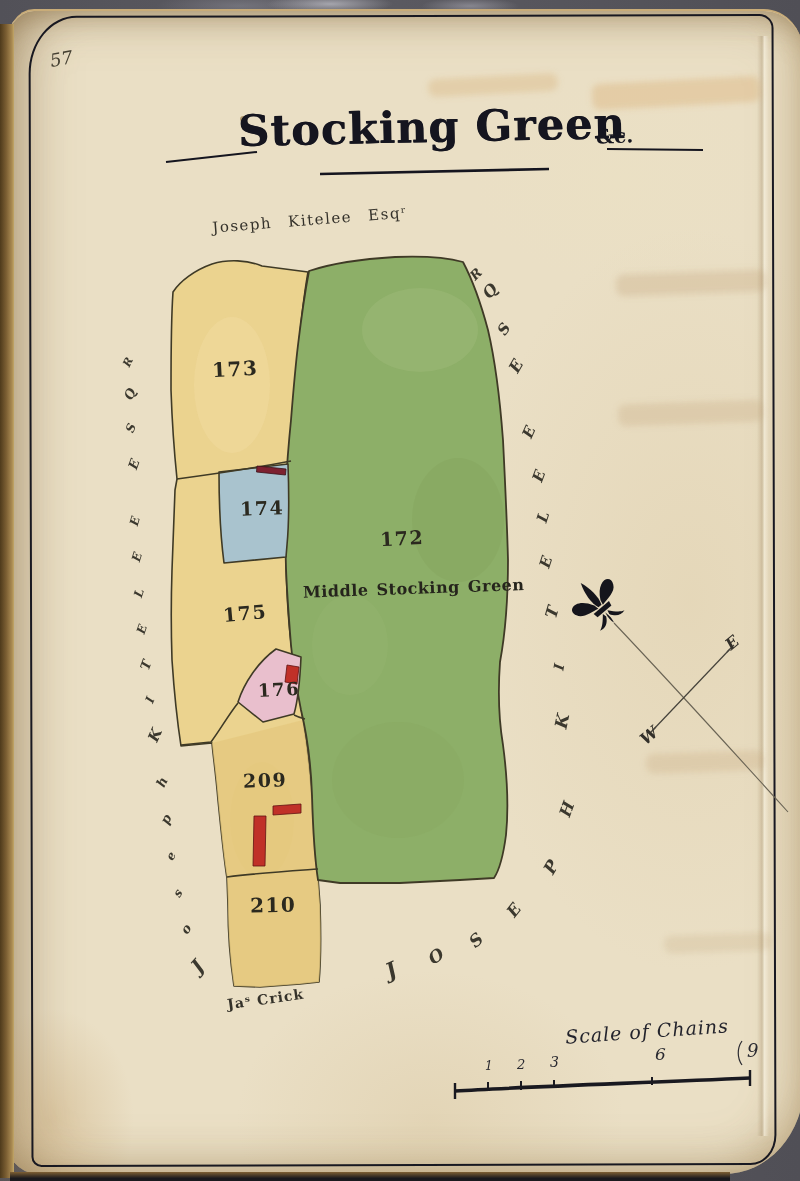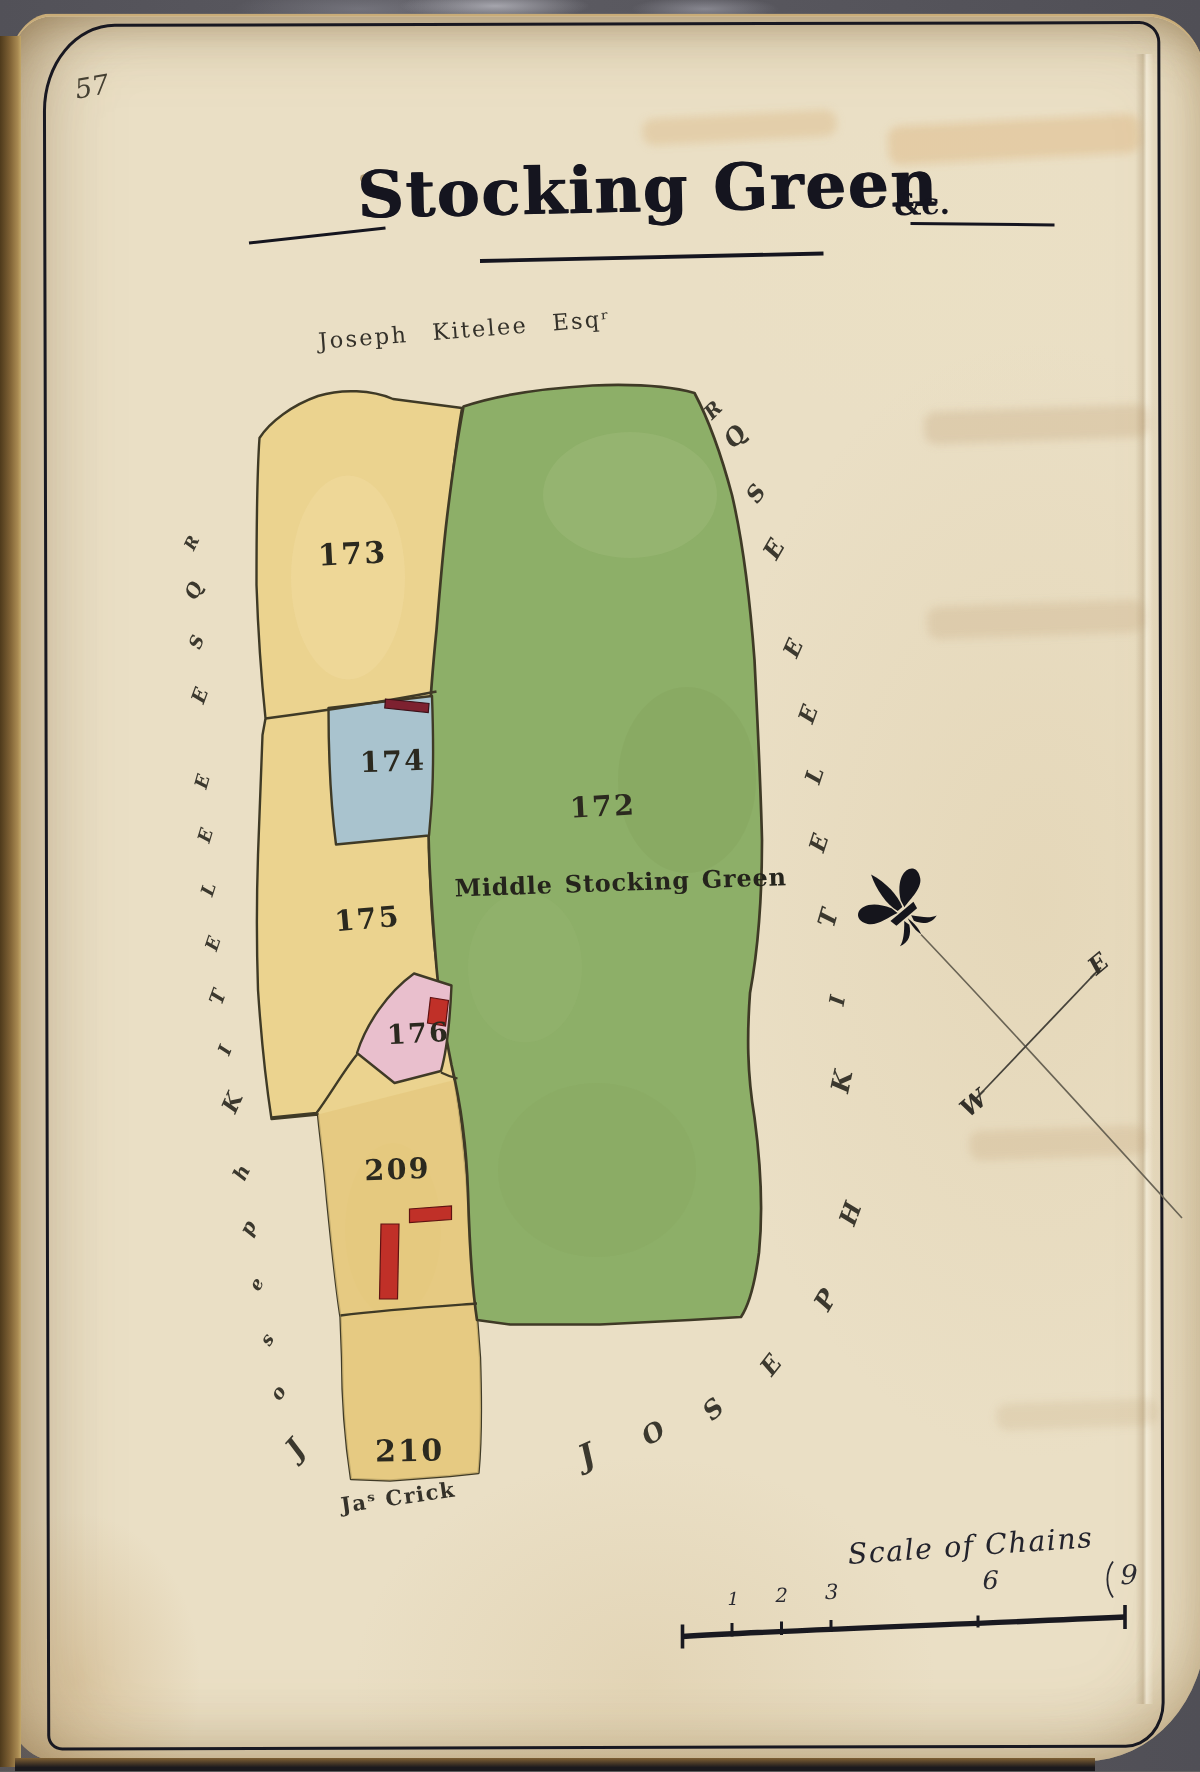--- a/index.html
+++ b/index.html
@@ -43,21 +43,21 @@
     transform:rotate(-1.2deg);display:inline-block;text-shadow:.6px 0 #15151f;}
   .title-suffix{position:absolute;left:596px;top:124px;font-size:20px;font-weight:700;color:#15151f;transform:rotate(-2deg);}
   .owner-top{left:212px;top:211px;font-size:15px;letter-spacing:1.5px;word-spacing:10px;
     color:#34312a;transform:rotate(-4.5deg);}
   .num-lbl{font-weight:700;letter-spacing:1.5px;color:#2b291f;}
   .n173{left:212px;top:357px;font-size:20px;transform:rotate(-3deg);}
   .n174{left:240px;top:497px;font-size:19px;transform:rotate(-2deg);}
   .n175{left:223px;top:602px;font-size:19px;transform:rotate(-5deg);}
   .n176{left:258px;top:679px;font-size:18px;transform:rotate(-3deg);}
   .n209{left:243px;top:769px;font-size:19px;transform:rotate(-2deg);}
-  .n210{left:250px;top:955px;font-size:20px;transform:rotate(-1deg);}
+  .n210{left:250px;top:893px;font-size:20px;transform:rotate(-1deg);}
   .n172{left:380px;top:527px;font-size:19px;transform:rotate(-3deg);}
   .green-name{left:303px;top:579px;width:214px;text-align:center;font-size:16px;font-weight:700;
     letter-spacing:.5px;word-spacing:2px;color:#25241c;transform:rotate(-2deg);}
   .owner-bottom{left:227px;top:991px;font-size:14px;font-weight:700;letter-spacing:1px;
     color:#35322a;transform:rotate(-8deg);}
   .m-letter{position:absolute;font-style:italic;color:#3b382e;font-weight:600;}
   .compass-e{left:726px;top:633px;font-size:16px;font-style:italic;font-weight:700;color:#33302a;transform:rotate(-40deg);}
   .compass-w{left:640px;top:726px;font-size:16px;font-style:italic;font-weight:700;color:#33302a;transform:rotate(-40deg);}
   .scale-title{left:537px;top:1020px;width:220px;text-align:center;font-size:19px;font-style:italic;
     color:#23232c;letter-spacing:1px;transform:rotate(-4deg);}

